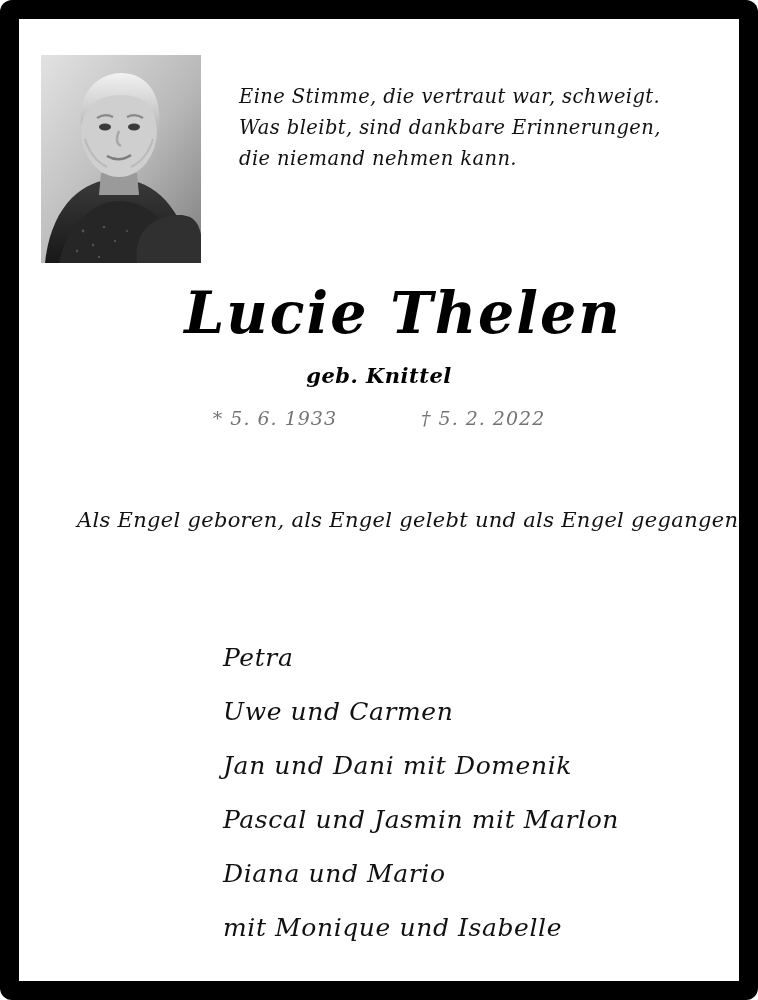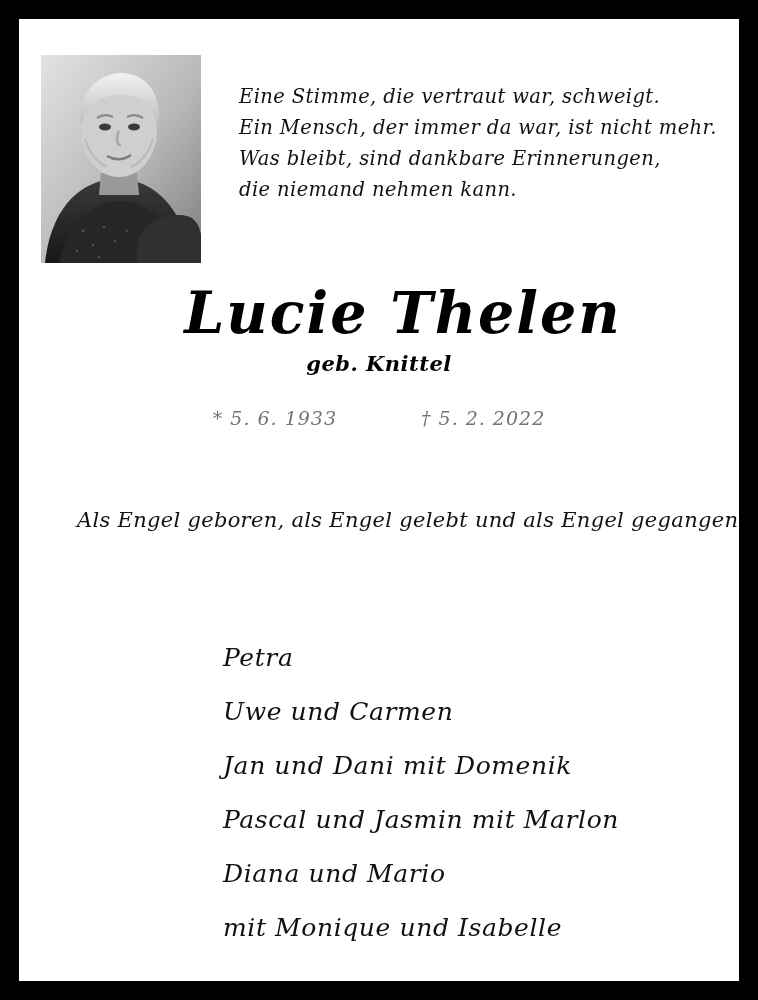--- a/index.html
+++ b/index.html
@@ -15,20 +15,21 @@
     overflow: hidden;
   }
 
   .page {
     position: relative;
     width: 758px;
     height: 1000px;
     background: #000000;
     box-sizing: border-box;
     padding: 18px;
+    border-radius: 12px;
   }
 
   .inner-frame {
     position: relative;
     width: 100%;
     height: 100%;
     background: #ffffff;
     box-sizing: border-box;
     border: 1px solid #000000;
     overflow: hidden;
@@ -80,21 +81,21 @@
     font-family: "DejaVu Serif", serif;
     font-style: italic;
     font-weight: bold;
     font-size: 57px;
     line-height: 64px;
     letter-spacing: 2px;
     color: #000000;
     margin-left: 48px;
   }
   .maiden-name {
-    margin-top: 6px;
+    margin-top: 18px;
     font-family: "DejaVu Serif", serif;
     font-style: italic;
     font-weight: bold;
     font-size: 21px;
     letter-spacing: 0.5px;
     color: #000000;
   }
 
   .dates {
     position: absolute;
@@ -206,21 +207,20 @@
           <circle cx="74" cy="186" r="1.2"></circle>
           <circle cx="36" cy="196" r="1.2"></circle>
           <circle cx="86" cy="176" r="1.1"></circle>
           <circle cx="58" cy="202" r="1.2"></circle>
         </g>
       </svg>
     </div>
 
     <div class="verse">
       <div class="line">Eine Stimme, die vertraut war, schweigt.</div>
-      <div class="line">Ein Mensch, der immer da war, ist nicht mehr.</div>
       <div class="line">Was bleibt, sind dankbare Erinnerungen,</div>
       <div class="line">die niemand nehmen kann.</div>
     </div>
 
     <div class="name-block">
       <div class="deceased-name">Lucie Thelen</div>
       <div class="maiden-name">geb. Knittel</div>
     </div>
 
     <div class="dates">

